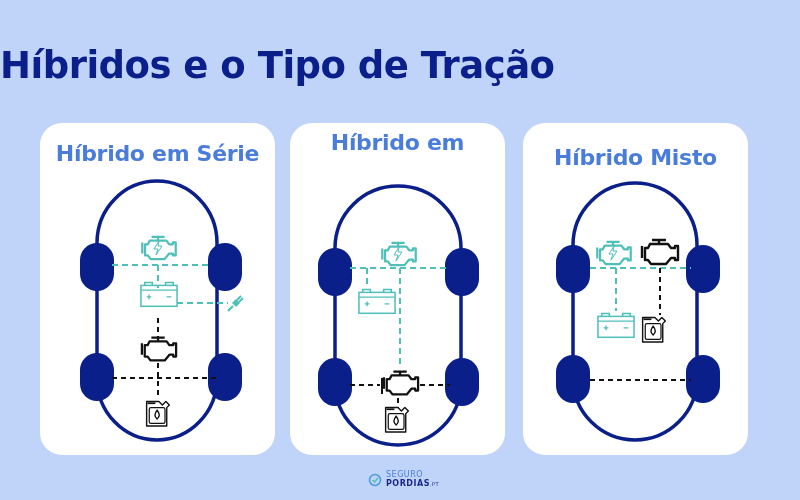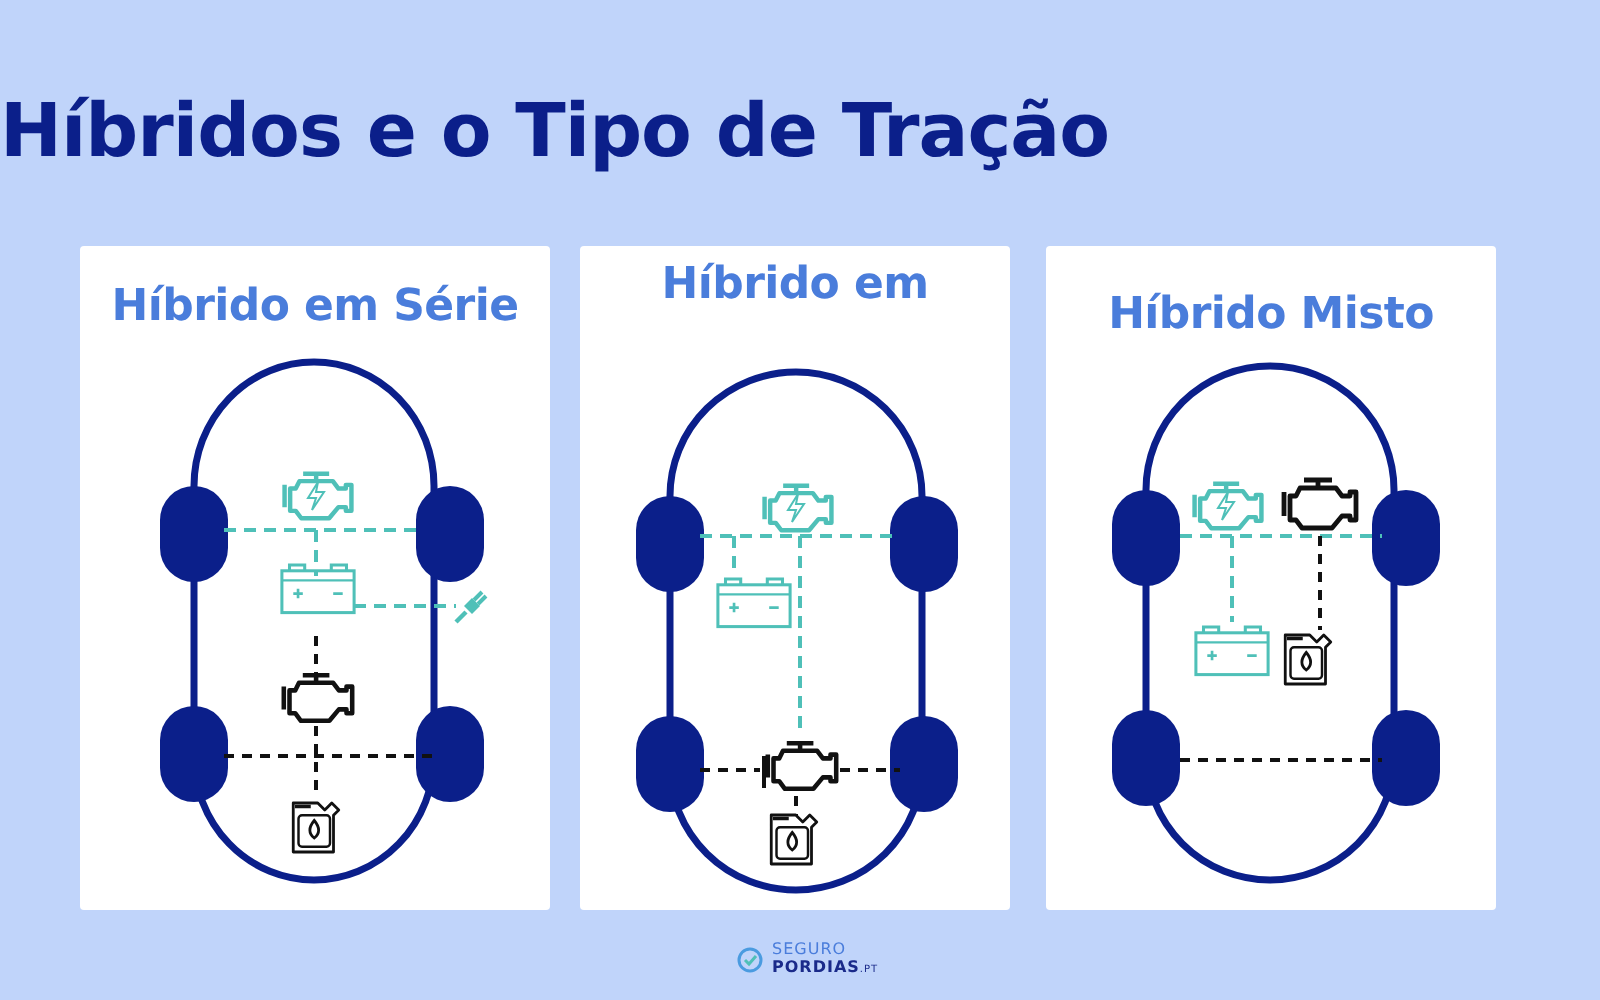--- a/index.html
+++ b/index.html
@@ -9,21 +9,21 @@
     font-family: "DejaVu Sans", sans-serif;
     position: relative;
   }
   .title {
     position: absolute; left: 0; top: 44px; width: 800px;
     text-align: left; color: #0b1f8a; font-weight: bold;
     font-size: 37px; letter-spacing: -0.5px;
   }
   .card {
     position: absolute; top: 123px; height: 332px;
-    background: #ffffff; border-radius: 2px;
+    background: #ffffff; border-radius: 22px;
   }
   .card-title {
     position: absolute; left: 0; width: 100%; text-align: center;
     color: #4a7ddb; font-weight: bold; font-size: 22px; line-height: 25px;
     letter-spacing: -0.3px;
   }
   .card svg.diagram { position: absolute; left: 0; top: 0; }
   .footer {
     position: absolute; left: 368px; top: 470px; display: flex; align-items: center; gap: 4px;
   }

